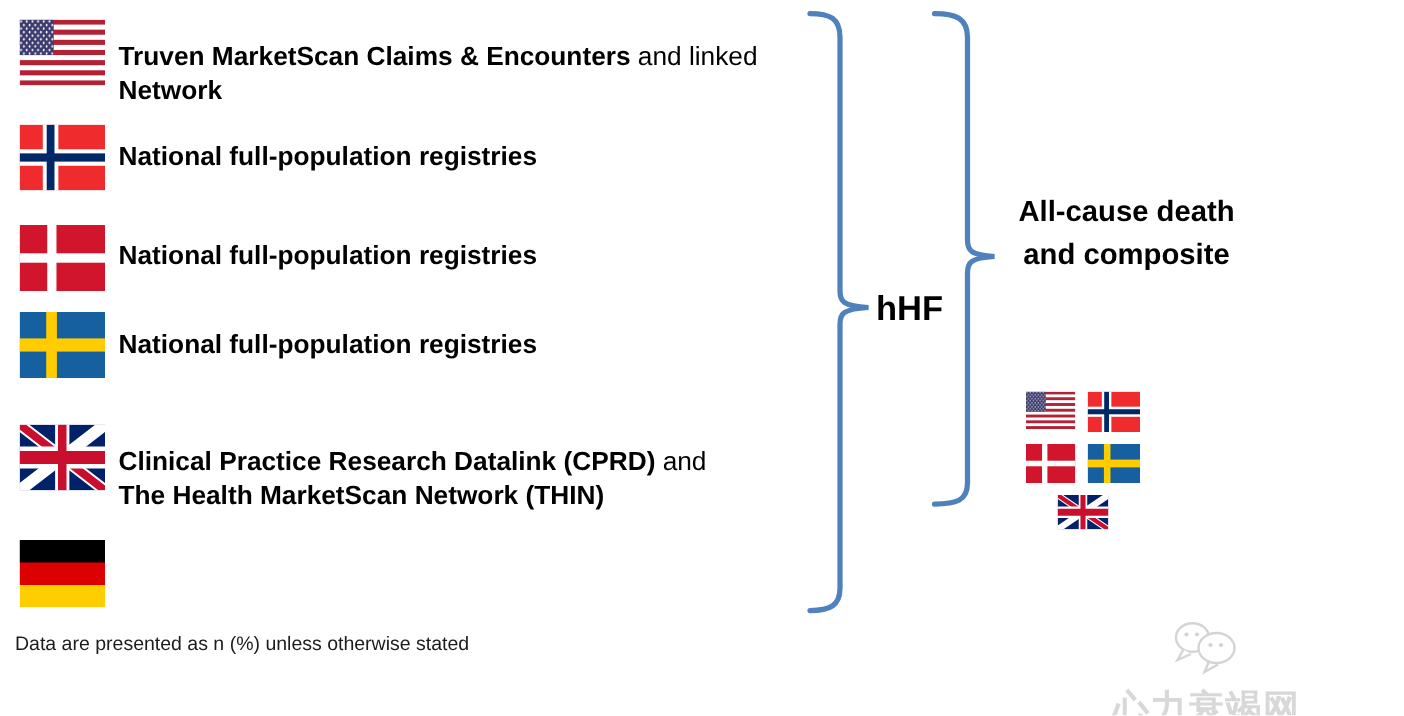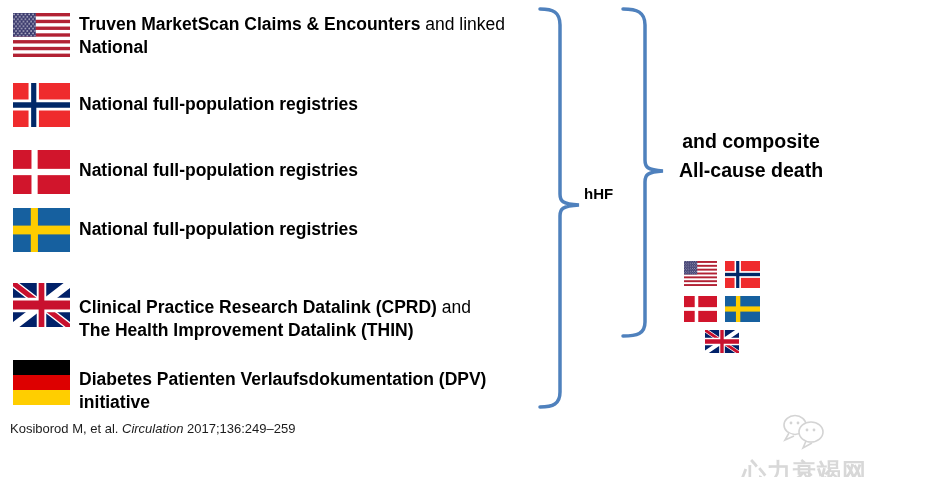--- a/index.html
+++ b/index.html
@@ -5,29 +5,29 @@
   html,body{margin:0;padding:0;background:#fff;}
   .canvas{
     position:relative;width:936px;height:477px;background:#ffffff;
     font-family:"Liberation Sans",sans-serif;color:#000;overflow:hidden;
   }
   .row{position:absolute;left:13px;display:flex;gap:9px;align-items:flex-start;}
   .flag{flex:0 0 auto;display:block;}
   .row-text{font-weight:bold;font-size:17.5px;line-height:23px;color:#000;width:552px;letter-spacing:0px;}
   .row-text .reg{font-weight:normal;}
   
-  .r0 .row-text{margin-top:0;}
+  .r0 .row-text{margin-top:13px;}
   .r1 .row-text{margin-top:10px;}
   .r2 .row-text{margin-top:9px;}
   .r3 .row-text{margin-top:10px;}
   .r4 .row-text{margin-top:13px;}
   .r5 .row-text{margin-top:8px;}
 
   .braces-overlay{position:absolute;left:0;top:0;pointer-events:none;}
-  .hhf-label{position:absolute;left:584px;top:182px;font-weight:bold;font-size:15px;line-height:24px;}
+  .hhf-label{position:absolute;left:584px;top:193px;font-weight:bold;font-size:23px;line-height:24px;}
   .outcome-label{position:absolute;left:653px;top:127px;width:196px;text-align:center;
     font-weight:bold;font-size:19.5px;line-height:29px;}
 
   .mini-flags{position:absolute;left:684px;top:261px;width:76px;display:flex;flex-wrap:wrap;
     gap:8px 8px;justify-content:center;}
   .mini-flags .flag{box-shadow:0 0 0 0.5px rgba(255,255,255,0);}
 
   .footnote{position:absolute;left:10px;top:420px;font-size:13px;line-height:18px;color:#1c1c1c;}
   .footnote .it{font-style:italic;}
 
@@ -92,21 +92,21 @@
     </symbol>
   </defs>
 </svg>
 
 <div class="canvas">
 
   <div class="row r0" style="top:13px">
     <svg class="flag" width="57" height="44">
         <use href="#flag-usa"></use>
       </svg>
-    <div class="row-text"><span>Truven MarketScan Claims &amp; Encounters</span><span class="reg"> and linked</span><br><span>National</span></div>
+    <div class="row-text"><span>Truven MarketScan Claims &amp; Encounters</span><span class="reg"> and linked</span><br><span>Network</span></div>
   </div>
 
   <div class="row r1" style="top:83px">
     <svg class="flag" width="57" height="44">
         <use href="#flag-norway"></use>
       </svg>
     <div class="row-text"><span>National full-population registries</span></div>
   </div>
 
   <div class="row r2" style="top:150px">
@@ -120,40 +120,39 @@
     <svg class="flag" width="57" height="44">
         <use href="#flag-sweden"></use>
       </svg>
     <div class="row-text"><span>National full-population registries</span></div>
   </div>
 
   <div class="row r4" style="top:283px">
     <svg class="flag" width="57" height="44">
         <use href="#flag-uk"></use>
       </svg>
-    <div class="row-text"><span>Clinical Practice Research Datalink (CPRD)</span><span class="reg"> and</span><br><span>The Health Improvement Datalink (THIN)</span></div>
+    <div class="row-text"><span>Clinical Practice Research Datalink (CPRD)</span><span class="reg"> and</span><br><span>The Health MarketScan Network (THIN)</span></div>
   </div>
 
   <div class="row r5" style="top:360px">
     <svg class="flag" width="57" height="45">
         <use href="#flag-germany"></use>
       </svg>
-    <div class="row-text"><span>Diabetes Patienten Verlaufsdokumentation (DPV)</span><br><span>initiative</span></div>
   </div>
 
   <svg class="braces-overlay" width="936" height="477">
     <path d="M540,9 C553,9 560,12 560,25 L560,194 C560,201 562,204 579,205 C562,206 560,209 560,216 L560,392 C560,404 553,407 540,407" fill="none" stroke="#4f81bd" stroke-width="3.5" stroke-linecap="round"></path>
     <path d="M623,9 C637,9 645,12 645,25 L645,160 C645,167 647,170 663,171 C647,172 645,175 645,182 L645,322 C645,334 637,336 623,336" fill="none" stroke="#4f81bd" stroke-width="3.5" stroke-linecap="round"></path>
   </svg>
 
   <div class="hhf-label">hHF</div>
 
   <div class="outcome-label">
+    <div>All-cause death</div>
     <div>and composite</div>
-    <div>All-cause death</div>
   </div>
 
   <div class="mini-flags">
     <svg class="flag" width="33" height="25">
         <use href="#flag-usa"></use>
       </svg>
     <svg class="flag" width="35" height="27">
         <use href="#flag-norway"></use>
       </svg>
     <svg class="flag" width="33" height="26">
@@ -161,21 +160,21 @@
       </svg>
     <svg class="flag" width="35" height="26">
         <use href="#flag-sweden"></use>
       </svg>
     <svg class="flag" width="34" height="23">
         <use href="#flag-uk"></use>
       </svg>
   </div>
 
   <div class="footnote">
-    <div><span>Kosiborod M, et al. </span><span class="it">Circulation</span><span> 2017;136:249–259</span></div>
+    <div>Data are presented as n (%) unless otherwise stated</div>
   </div>
 
   <div class="watermark">
     <svg width="46" height="38" viewBox="0 0 46 38">
       <g fill="#ffffff" stroke="#d4d4d4" stroke-width="1.6">
         <ellipse cx="13" cy="13" rx="11" ry="9.5"></ellipse>
         <path d="M7,21 L3,28 L12,24 Z" stroke="none" fill="#ffffff"></path>
         <path d="M7,21 L3,28 L12,24" fill="none"></path>
         <ellipse cx="29" cy="20" rx="12" ry="10"></ellipse>
         <path d="M24,29 L21,36 L30,31" fill="none"></path>

